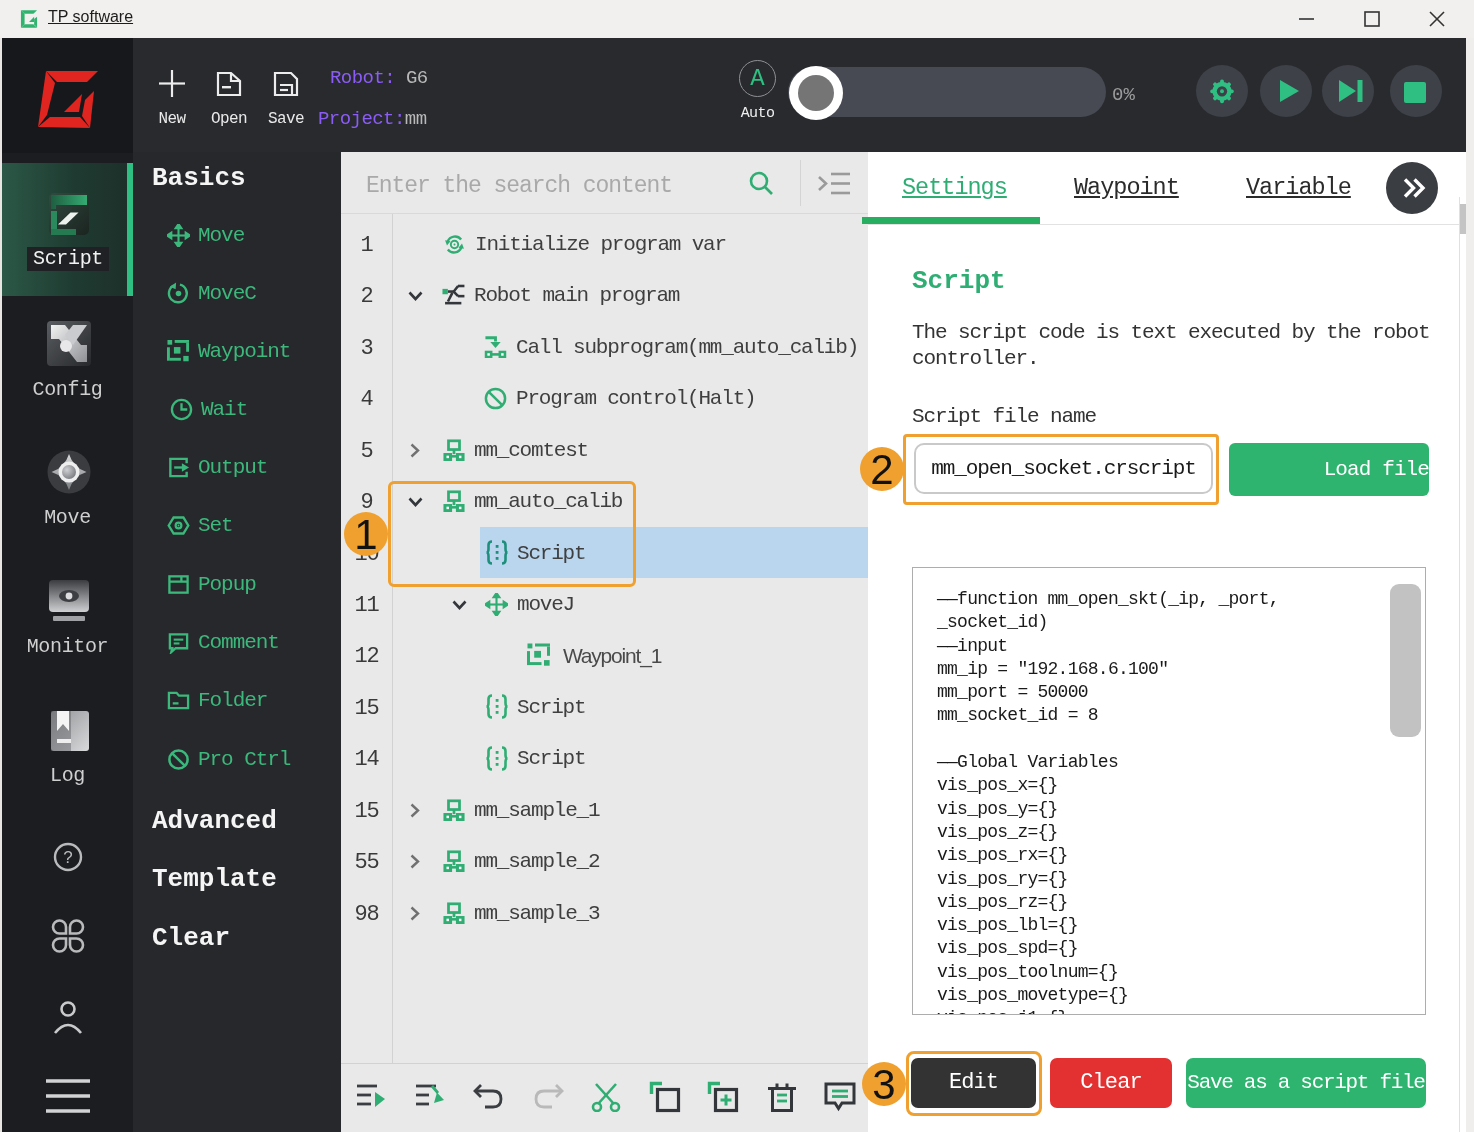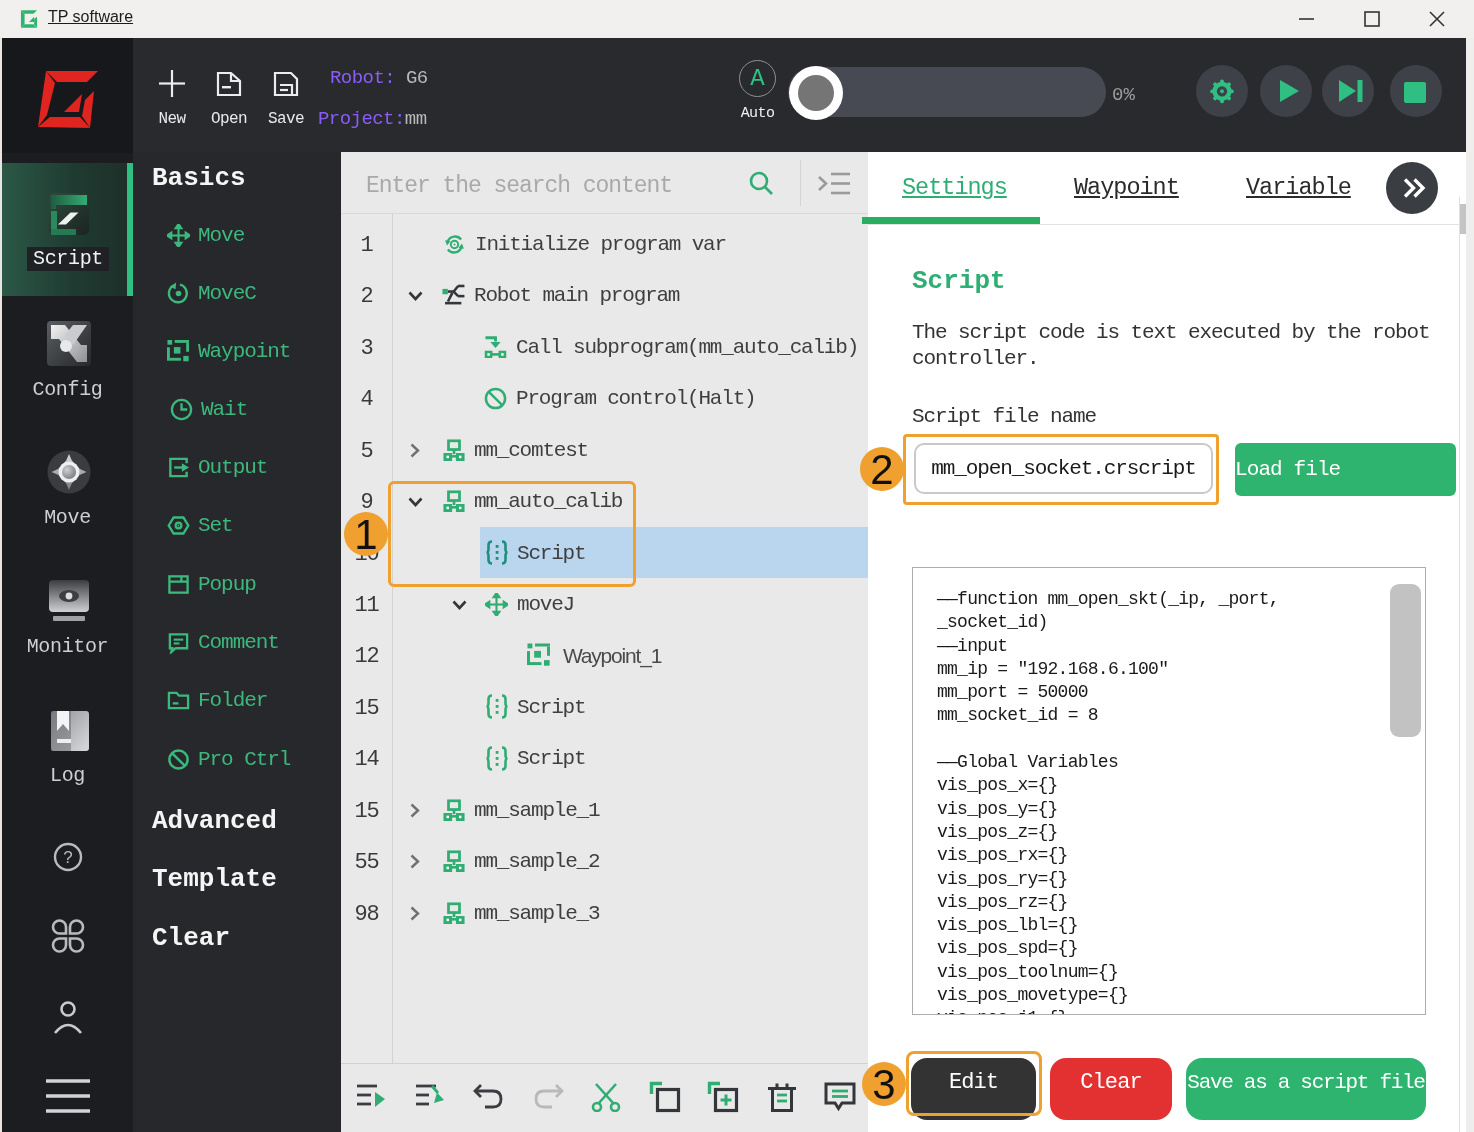--- a/index.html
+++ b/index.html
@@ -48,24 +48,24 @@
   #treesep { left:341px; top:1063px; width:527px; height:1px; background:#d2d2d2; }
 
   
   #rightpanel { left:868px; top:152px; width:598px; height:980px; background:#ffffff; }
   .tab { position:absolute; top:174px; font-size:23.5px; letter-spacing:-1.0px; color:#2b2b2b;text-decoration:underline; }
   #tabline { left:868px; top:224px; width:591px; height:1px; background:#e2e2e2; }
   #tabunderline { left:862px; top:217px; width:178px; height:7px; background:#27ae60; }
   #rp-h { left:912px; top:266px; font-size:26px; font-weight:bold; color:#2fae74; }
   .rp-text { position:absolute; left:912px; font-size:21px; letter-spacing:-1.1px; color:#333333; }
   #fileinput { left:914px; top:443px; width:299px; height:51px; background:#fff; border:2px solid #c9c9c9; border-radius:10px; text-align:center; line-height:47px; font-size:21px; letter-spacing:-1.1px; color:#1a1a1a; }
-  #loadbtn { left:1229px; top:443px; width:221px; height:53px; background:#2fb46f; border-radius:6px; color:#fff; font-size:21px; letter-spacing:-0.9px; text-align:left; line-height:53px;margin-left:6px; }
+  #loadbtn { left:1229px; top:443px; width:200px; height:53px; background:#2fb46f; border-radius:6px; color:#fff; font-size:21px; letter-spacing:-0.9px; text-align:right; line-height:53px; }
   #codebox { left:912px; top:567px; width:514px; height:448px; background:#fff; border:1px solid #adadad; padding:20px 10px 0 24px; font-size:18px; letter-spacing:-0.75px; line-height:23.3px; color:#1a1a1a; overflow:hidden; }
   #codescroll { left:1390px; top:584px; width:31px; height:153px; background:#c2c2c2; border-radius:9px; }
-  .btn { position:absolute; top:1058px; height:62px; border-radius:16px; color:#fff; text-align:center; }
+  .btn { position:absolute; top:1058px; height:50px; border-radius:7px; color:#fff; text-align:center; }
   #editbtn { left:911px; width:125px; background:#333333; font-size:22px; letter-spacing:-0.9px; line-height:50px; }
   #clearbtn { left:1050px; width:122px; background:#e33030; font-size:22px; letter-spacing:-0.9px; line-height:50px; }
   #savebtn { left:1186px; width:240px; background:#2fb46f; font-size:21px; letter-spacing:-1.3px; line-height:50px; }
 
   
   .callout { position:absolute; width:44px; height:44px; border-radius:50%; background:#efa02f; color:#111; font-family:"Liberation Sans",sans-serif; font-size:42px; text-align:center; line-height:46px; }
   .obox { position:absolute; border:3px solid #efa02f; }
 </style>
 </head>
 <body>

